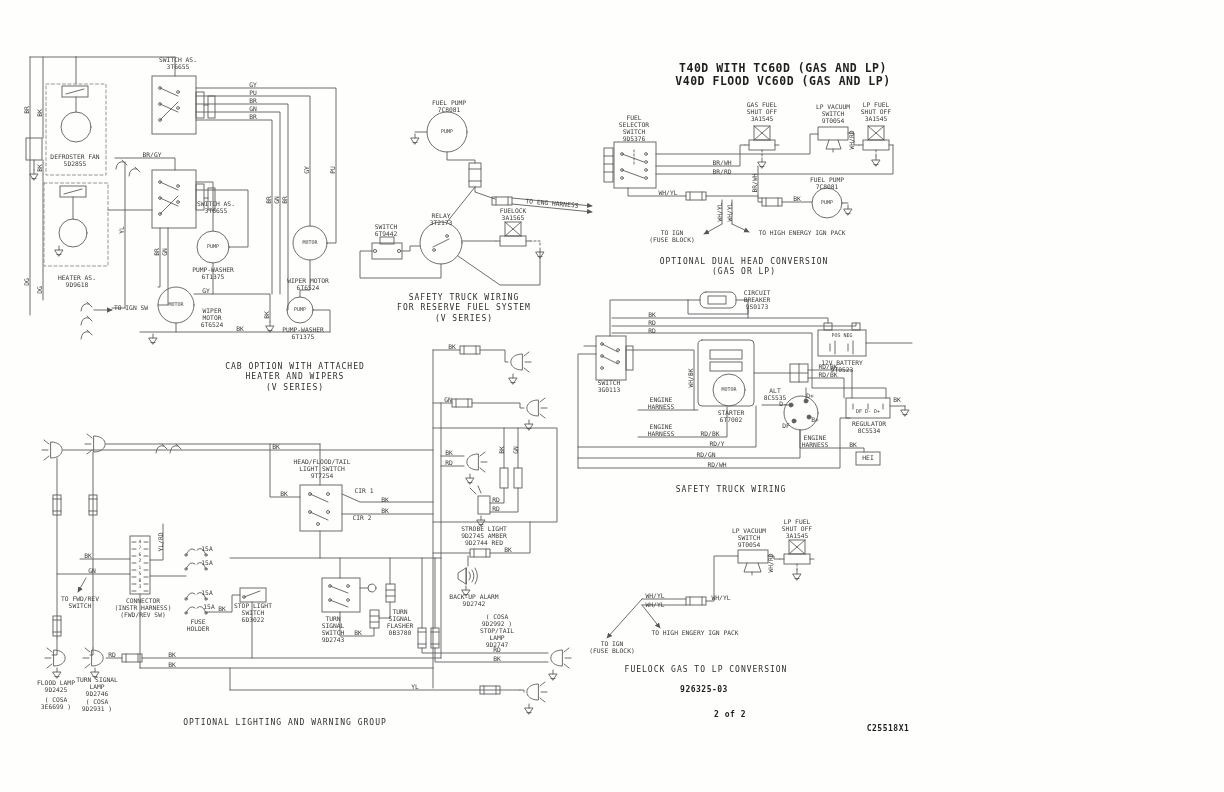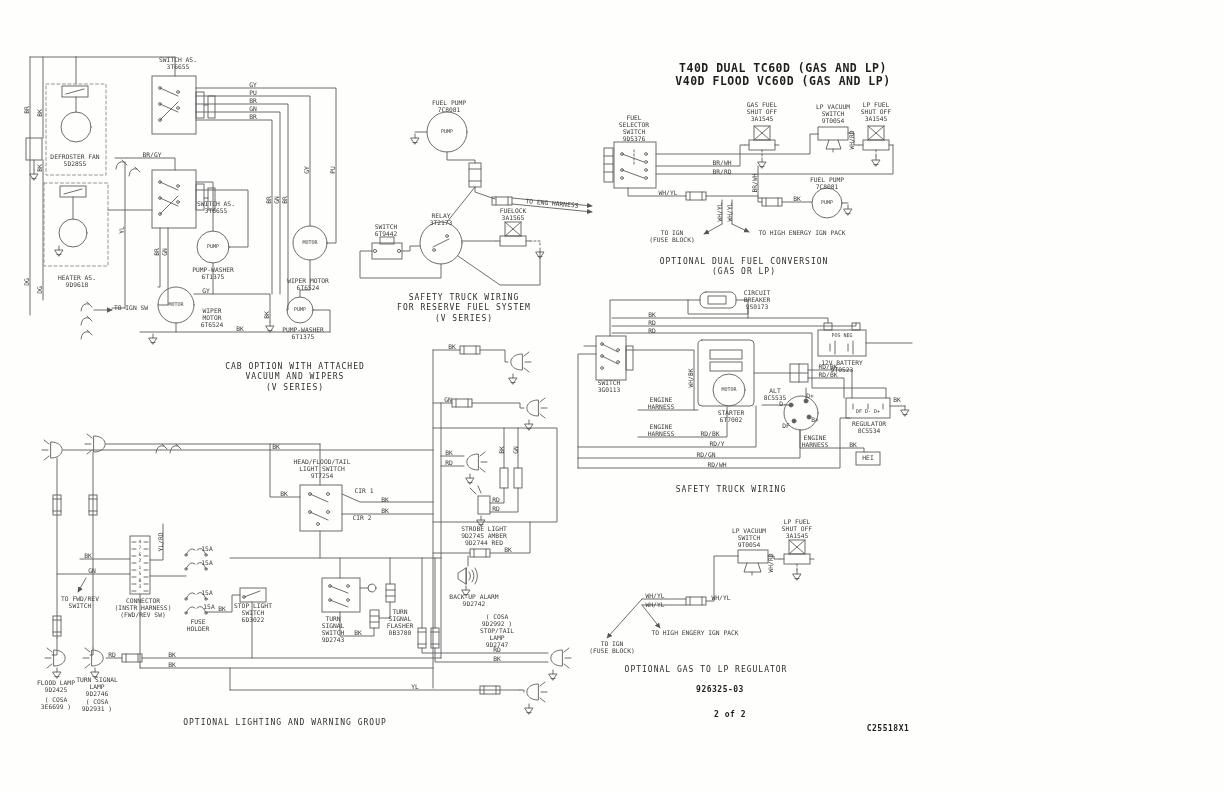--- a/index.html
+++ b/index.html
@@ -482,59 +482,59 @@
 <div class="lbl" style="left:308px;top:284px">WIPER MOTOR
 6T6524</div>
 <div class="lbl" style="left:303px;top:333px">PUMP-WASHER
 6T1375</div>
 <div class="lbl" style="left:131px;top:308px">TO IGN SW</div>
 <div class="lbl tiny" style="left:213px;top:247px">PUMP</div>
 <div class="lbl tiny" style="left:300px;top:310px">PUMP</div>
 <div class="lbl tiny" style="left:176px;top:305px">MOTOR</div>
 <div class="lbl tiny" style="left:310px;top:243px">MOTOR</div>
 <div class="lbl cap" style="left:295px;top:378px">CAB OPTION WITH ATTACHED
-VACUUM AND WIPERS
+HEATER AND WIPERS
 (V SERIES)</div>
 
 <div class="lbl" style="left:449px;top:106px">FUEL PUMP
 7C8081</div>
 <div class="lbl tiny" style="left:447px;top:132px">PUMP</div>
 <div class="lbl rot4" style="left:552px;top:203px">TO ENG HARNESS</div>
 <div class="lbl" style="left:441px;top:219px">RELAY
 3T2173</div>
 <div class="lbl" style="left:386px;top:230px">SWITCH
 6T9442</div>
 <div class="lbl" style="left:513px;top:214px">FUELOCK
 3A1565</div>
 <div class="lbl cap" style="left:464px;top:309px">SAFETY TRUCK WIRING
 FOR RESERVE FUEL SYSTEM
 (V SERIES)</div>
 
-<div class="lbl title" style="left:783px;top:68px">T40D DUAL TC60D (GAS AND LP)</div>
+<div class="lbl title" style="left:783px;top:68px">T40D WITH TC60D (GAS AND LP)</div>
 <div class="lbl title" style="left:783px;top:81px">V40D FLOOD VC60D (GAS AND LP)</div>
 <div class="lbl" style="left:634px;top:128px">FUEL
 SELECTOR
 SWITCH
 9D5376</div>
 <div class="lbl" style="left:762px;top:112px">GAS FUEL
 SHUT OFF
 3A1545</div>
 <div class="lbl" style="left:833px;top:114px">LP VACUUM
 SWITCH
 9T0054</div>
 <div class="lbl" style="left:876px;top:112px">LP FUEL
 SHUT OFF
 3A1545</div>
 <div class="lbl" style="left:827px;top:183px">FUEL PUMP
 7C8081</div>
 <div class="lbl tiny" style="left:827px;top:203px">PUMP</div>
 <div class="lbl" style="left:672px;top:236px">TO IGN
 (FUSE BLOCK)</div>
 <div class="lbl" style="left:802px;top:233px">TO HIGH ENERGY IGN PACK</div>
-<div class="lbl cap" style="left:744px;top:267px">OPTIONAL DUAL FUEL CONVERSION
+<div class="lbl cap" style="left:744px;top:267px">OPTIONAL DUAL HEAD CONVERSION
 (GAS OR LP)</div>
 
 <div class="lbl" style="left:757px;top:300px">CIRCUIT
 BREAKER
 9S0173</div>
 <div class="lbl" style="left:842px;top:366px">12V BATTERY
 9T0523</div>
 <div class="lbl tiny" style="left:842px;top:336px">POS NEG</div>
 <div class="lbl" style="left:609px;top:386px">SWITCH
 3G0113</div>
@@ -557,22 +557,22 @@
 
 <div class="lbl" style="left:749px;top:538px">LP VACUUM
 SWITCH
 9T0054</div>
 <div class="lbl" style="left:797px;top:529px">LP FUEL
 SHUT OFF
 3A1545</div>
 <div class="lbl" style="left:612px;top:647px">TO IGN
 (FUSE BLOCK)</div>
 <div class="lbl" style="left:695px;top:633px">TO HIGH ENGERY IGN PACK</div>
-<div class="lbl cap" style="left:706px;top:670px">OPTIONAL GAS TO LP REGULATOR</div>
-<div class="lbl bold" style="left:720px;top:690px">926325-03</div>
+<div class="lbl cap" style="left:706px;top:670px">FUELOCK GAS TO LP CONVERSION</div>
+<div class="lbl bold" style="left:704px;top:690px">926325-03</div>
 <div class="lbl bold" style="left:730px;top:715px">2 of 2</div>
 <div class="lbl bold" style="left:888px;top:729px">C25518X1</div>
 
 <div class="lbl" style="left:322px;top:469px">HEAD/FLOOD/TAIL
 LIGHT SWITCH
 9T7254</div>
 <div class="lbl" style="left:364px;top:491px">CIR 1</div>
 <div class="lbl" style="left:362px;top:518px">CIR 2</div>
 <div class="lbl" style="left:484px;top:536px">STROBE LIGHT
 9D2745 AMBER

